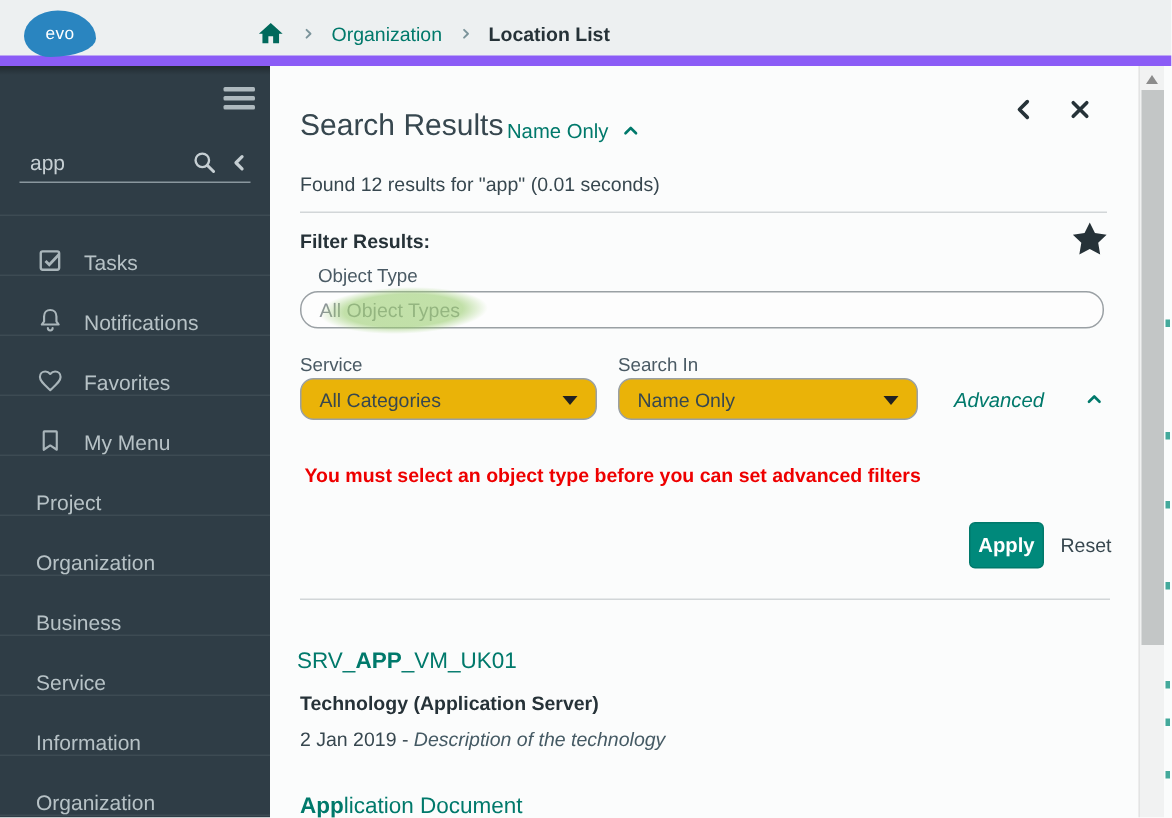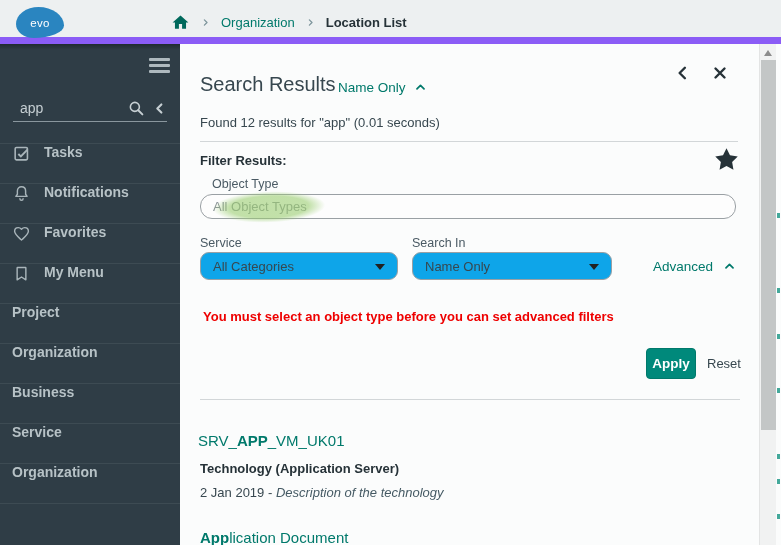--- a/index.html
+++ b/index.html
@@ -32,21 +32,21 @@
   .hamburger { position:absolute; right:10px; top:14px; width:21px; cursor:pointer; }
   .hamburger i { display:block; height:3px; margin-bottom:3px; background:#aeb9be; border-radius:1px; }
   .side-search { position:relative; height:55px; }
   .side-search .value { position:absolute; left:20px; top:12px; font-size:14px; color:#c6cfd3; }
   .side-search .icons { position:absolute; right:13px; top:11px; display:flex; gap:7px;
                         align-items:center; color:#c6cfd3; }
   .side-search .underline { position:absolute; left:13px; right:13px; top:33px;
                         height:1px; background:#8a979e; }
   .side-menu { list-style:none; border-top:1px solid #3d4b53; }
   .side-menu li { height:40px; border-bottom:1px solid #3d4b53; display:flex;
-                  align-items:flex-start; gap:13px; padding-left:12px; font-size:14px; cursor:pointer;font-weight:bold; }
+                  align-items:flex-end; gap:13px; padding-left:24px; font-size:14px; cursor:pointer; }
   .side-menu .mi { width:19px; height:19px; color:#a9b5ba; flex:0 0 19px; }
 
   
   .main { position:absolute; left:180px; top:44px; width:601px; height:501px;
           background:#fbfcfc; z-index:2; }
   .abs { position:absolute; }
   .page-title { left:20px; top:29px; font-size:20px; color:#37474f; }
   .scope { left:158px; top:36px; color:#00796b; font-size:13.5px;
            display:flex; align-items:center; gap:7px; cursor:pointer; }
   .hdr-back { left:494px; top:20px; cursor:pointer; }
@@ -60,30 +60,30 @@
   .lbl-objtype { left:20px; top:133px;margin-left:12px; }
   .objtype-box { left:20px; top:150px; width:536px; height:25px; background:#fdfdfd;
                  border:1px solid #9aa0a4; border-radius:12px; cursor:text; }
   .objtype-text { position:absolute; left:12px; top:4px; font-size:13px; color:#8b9298; z-index:2; }
   .green-highlight { position:absolute; left:-8px; top:-9px; width:152px; height:42px;
                  z-index:3; pointer-events:none; transform:rotate(-2deg);
                  background:radial-gradient(50% 50% at 50% 50%,
                     rgba(154,205,112,.60) 52%, rgba(154,205,112,0) 74%); }
   .lbl-category { left:20px; top:192px; }
   .lbl-searchin { left:232px; top:192px; }
-  .select { height:28px; background:#0ea5e9; border:1px solid #9aa0a4; border-radius:9px;
+  .select { height:28px; background:#eab308; border:1px solid #9aa0a4; border-radius:9px;
             font-size:13px; color:#37474f; display:flex; align-items:center;
             padding:0 26px 0 12px; cursor:pointer; }
   .sel-category { left:20px; top:208px; width:198px; }
   .sel-searchin { left:232px; top:208px; width:200px; }
   .sel-arrow { position:absolute; right:12px; top:11px; width:0; height:0;
                border-left:5px solid transparent; border-right:5px solid transparent;
                border-top:6px solid #212121; }
   .advanced { right:44px; top:215px; color:#00796b; font-size:13.5px;
-              display:flex; align-items:center; gap:9px; cursor:pointer; }
+              display:flex; align-items:center; gap:26px; cursor:pointer;font-style:italic; }
   .warning { left:23px; top:265px; font-size:13px; font-weight:700; color:#ee0000; }
   .apply-btn { left:466px; top:304px; width:50px; height:31px; background:#00897b;
                border:1px solid #00796b; border-radius:4px; color:#fff; font-size:13.5px;
                font-weight:700; display:flex; align-items:center; justify-content:center;
                cursor:pointer; font-family:inherit; }
   .reset { left:527px; top:312px; font-size:13px; color:#37474f; cursor:pointer; }
   .hr2 { left:20px; top:355px; width:540px; }
   .result-name { font-size:15px; color:#00796b; cursor:pointer; }
   .r1-name { left:18px; top:388px; }
   .r1-type { left:20px; top:417px; font-size:13px; font-weight:700; color:#263238; }
@@ -196,20 +196,23 @@
     <li>
       <span>Organization</span>
     </li>
     <li>
       <span>Business</span>
     </li>
     <li>
       <span>Service</span>
     </li>
     <li>
+      <span>Information</span>
+    </li>
+    <li>
       <span>Organization</span>
     </li>
   </ul>
 </aside>
 
 <main class="main">
   <h1 class="abs page-title" style="font-weight:400;">Search Results</h1>
 
   <div class="abs scope">
     <span>Name Only</span>

